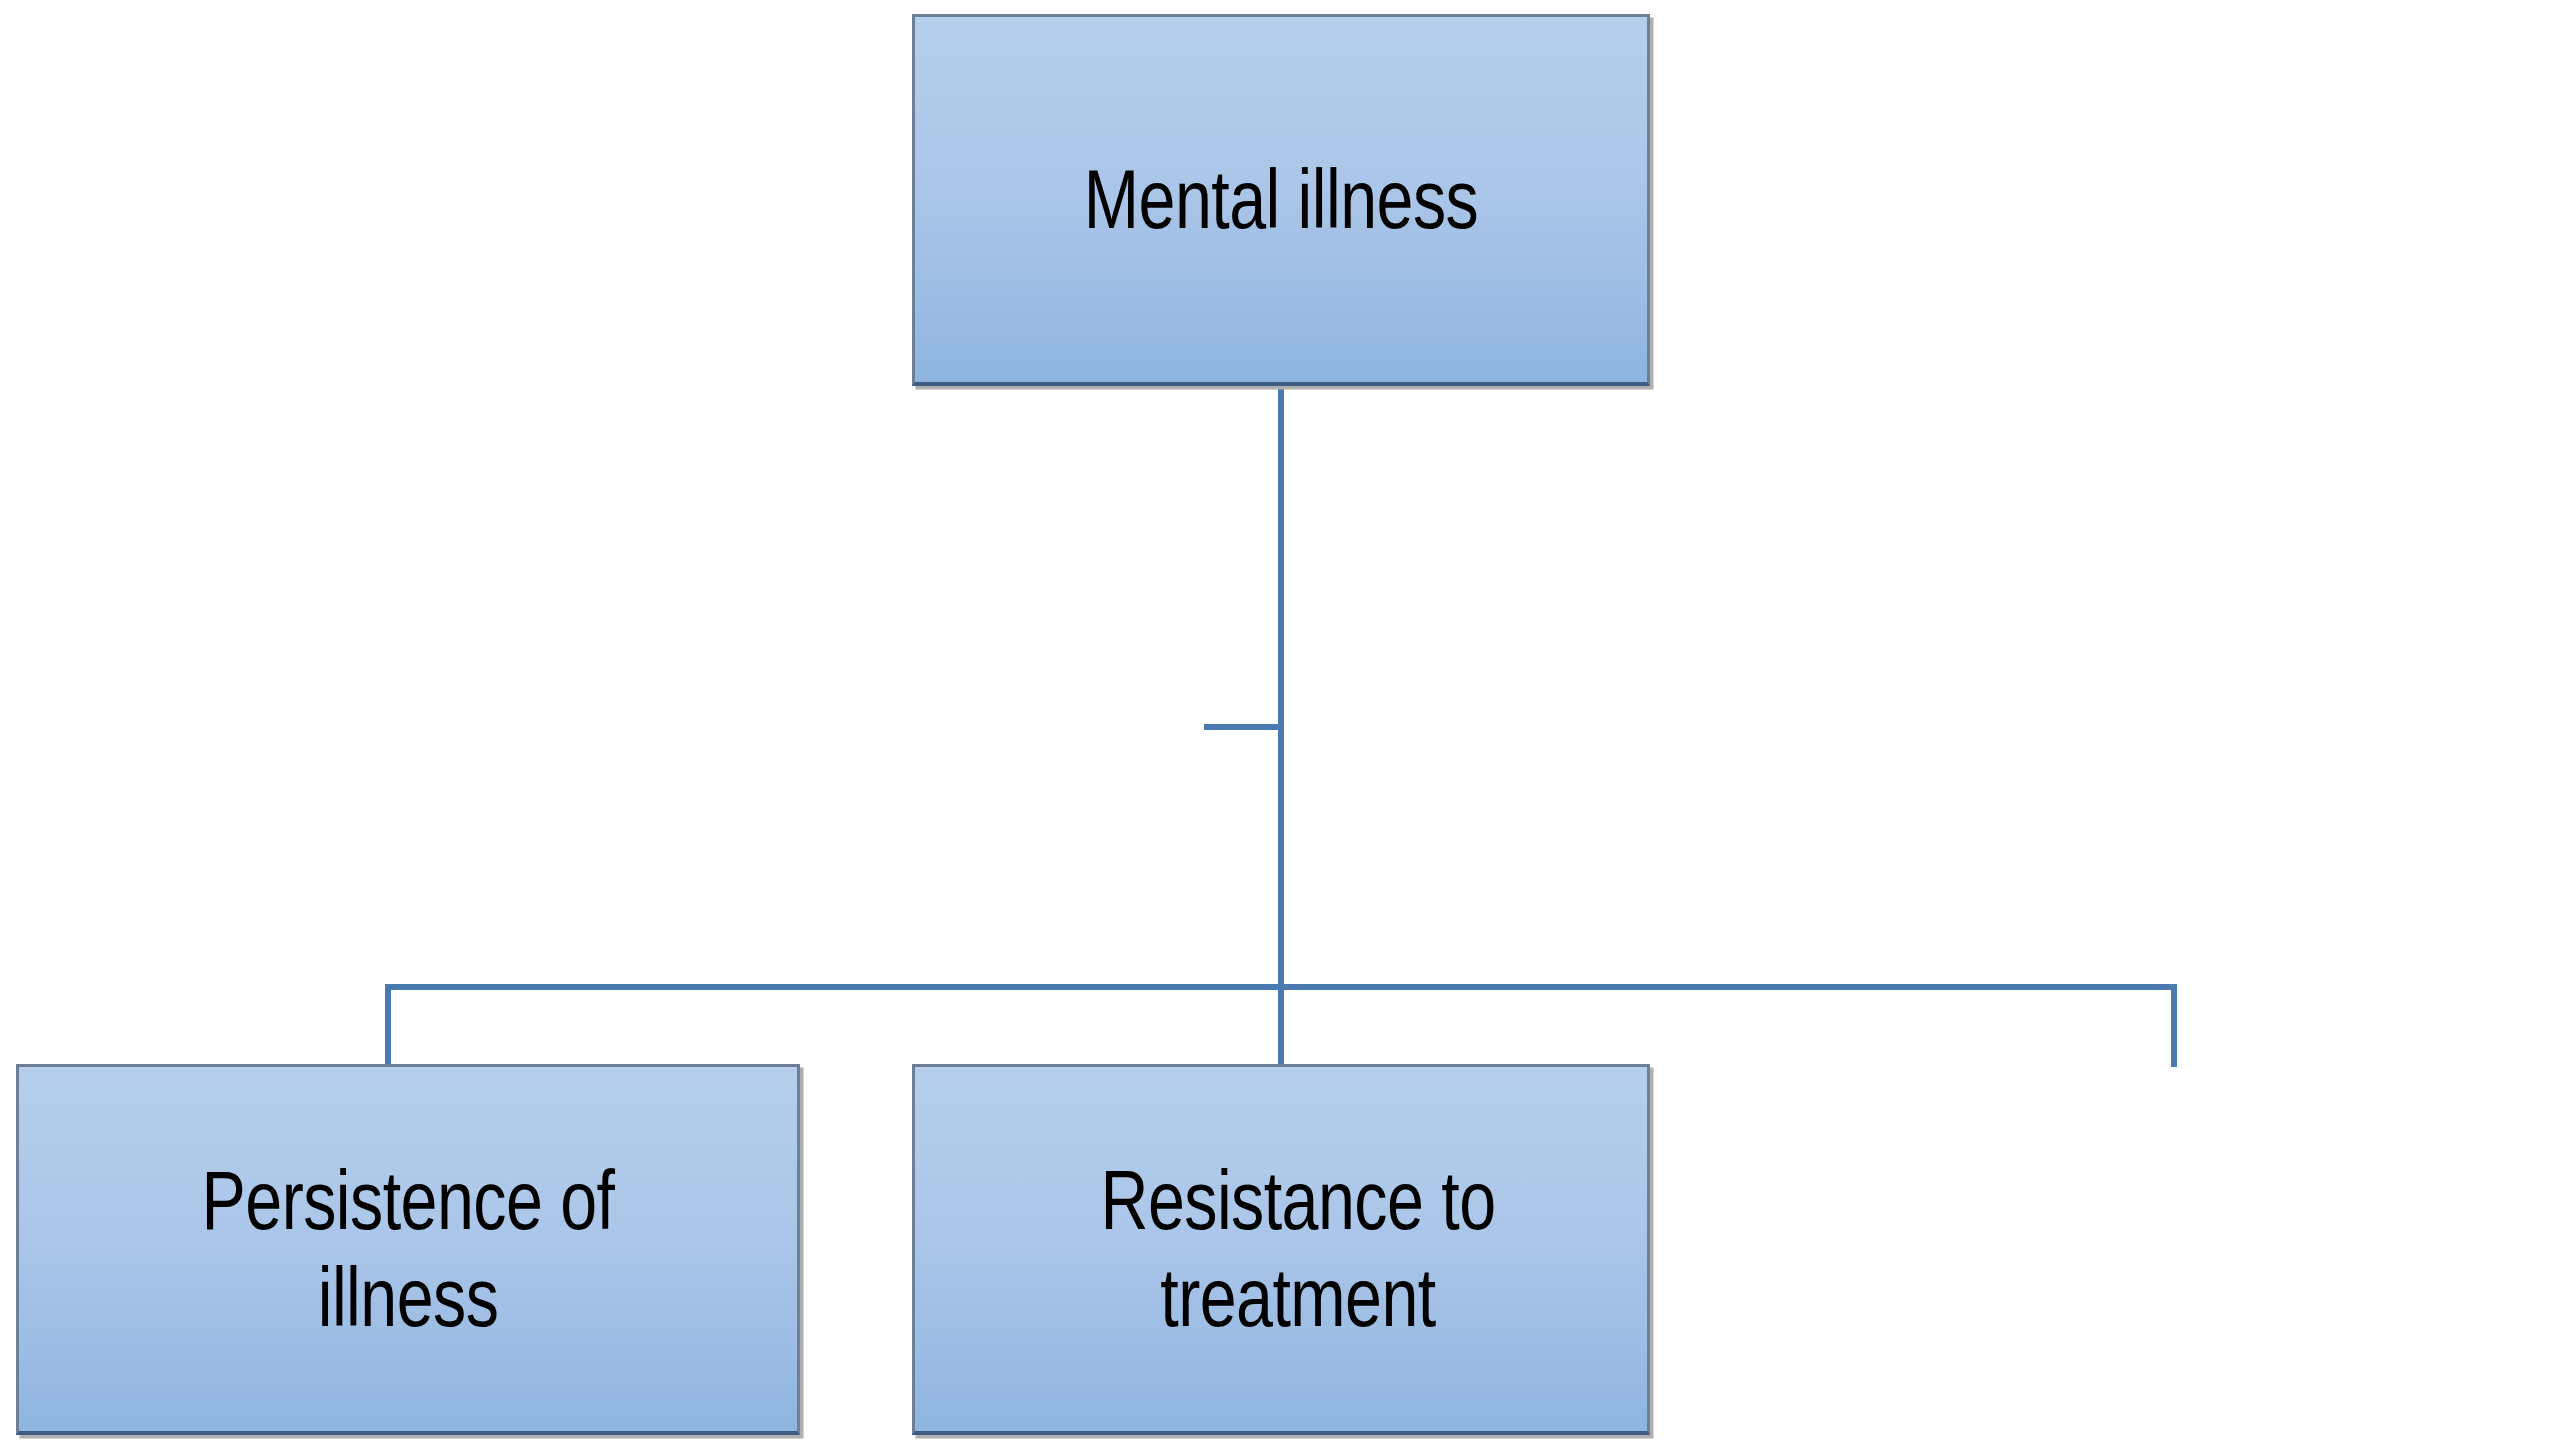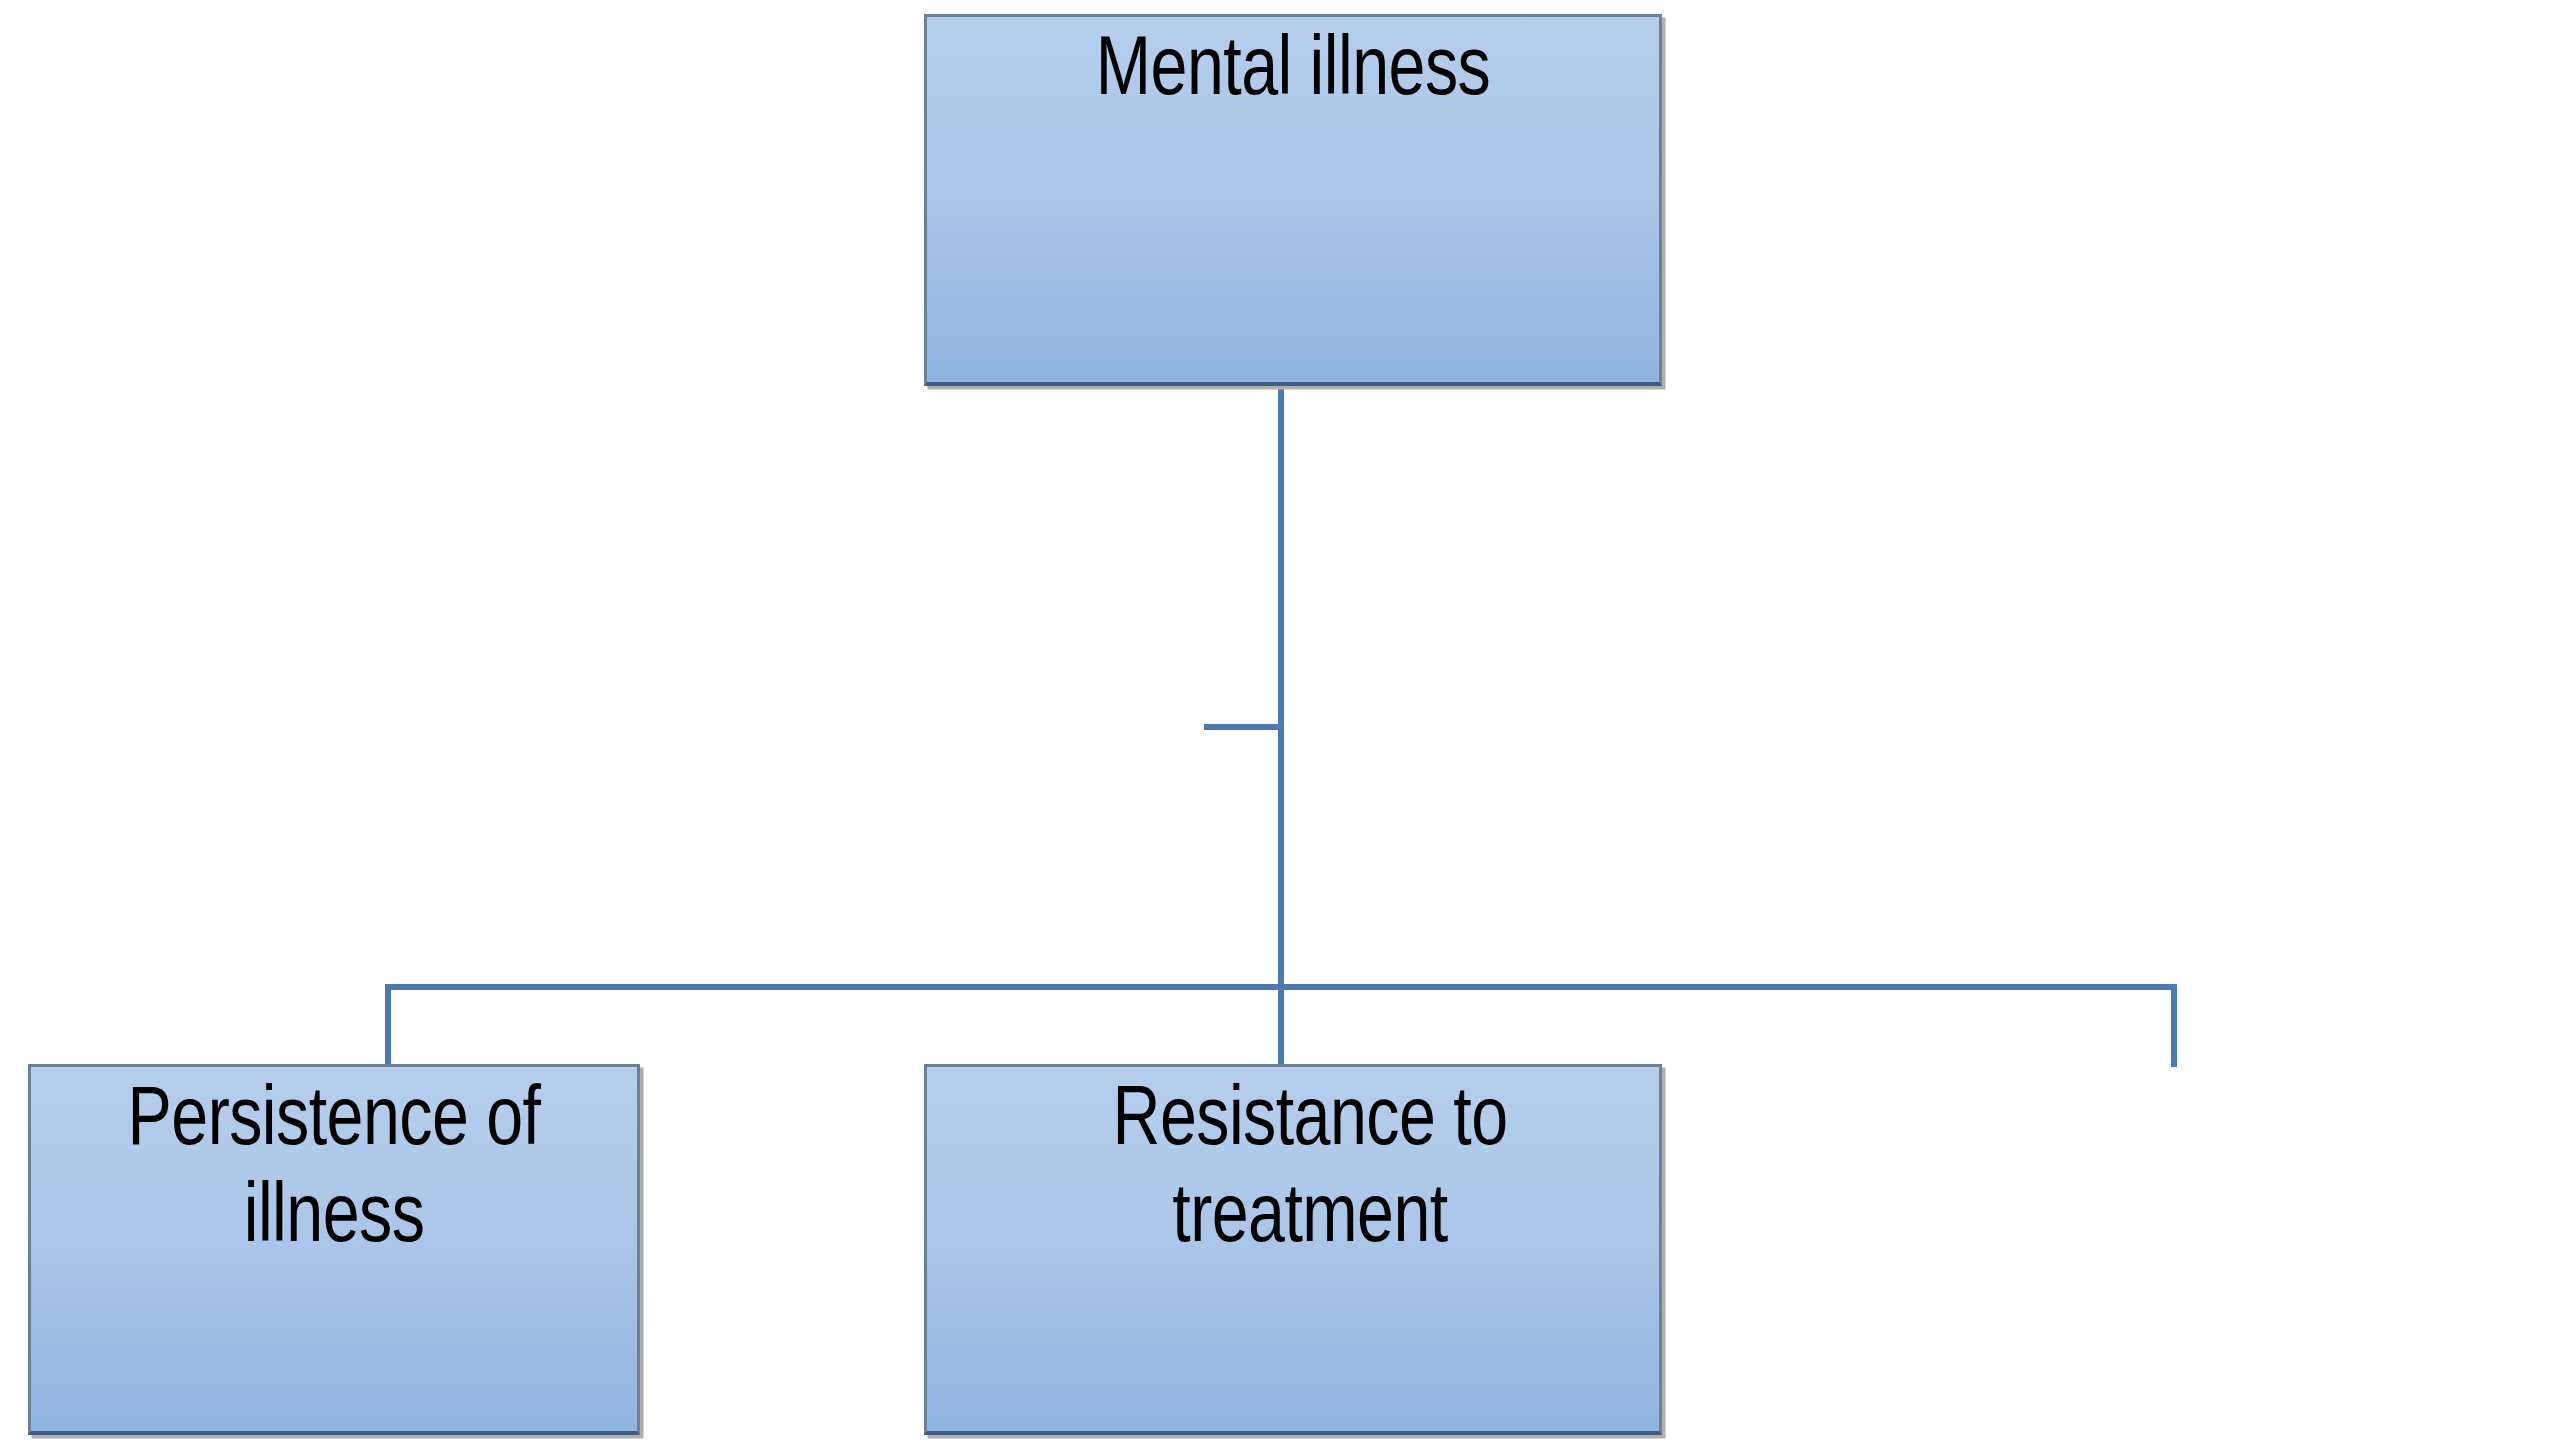--- a/index.html
+++ b/index.html
@@ -27,24 +27,23 @@
   
   .node {
     position: absolute;
     box-sizing: border-box;
     background: linear-gradient(to bottom, #b6ceec 0%, #abc6e8 45%, #9dbde4 75%, #8fb4e0 100%);
     border: 3.5px solid #6e8097;
     border-bottom-color: #3f5d82;
     border-bottom-width: 4.9px;
     box-shadow: 3.5px 3.5px 0 0 #b0b0b0;
     display: flex;
-    align-items: flex-start;
+    align-items: center;
     justify-content: center;
     text-align: center;
-    margin-left: 12px;
   }
   .node .label {
     color: #000000;
     font-family: "Liberation Sans", sans-serif;
     font-stretch: condensed;
     font-weight: 400;
     line-height: 1.17;
     letter-spacing: -0.7px;
     transform: scaleX(0.80);
     transform-origin: center center;
@@ -52,21 +51,21 @@
     width: 125%;
   }
 
   
   #node-root      { left: 912px; top: 14px;   width: 738px; height: 372px; }
   #node-root .label { font-size: 83px; }
 
   #node-env       { left: 466px;  top: 543px;  width: 738px; height: 368px; }
   #node-env .label  { font-size: 83px; }
 
-  #node-persist   { left: 15.5px;   top: 1064px; width: 612px; height: 371px; }
+  #node-persist   { left: 15.5px;   top: 1064px; width: 784px; height: 371px; }
   #node-persist .label { font-size: 83px; }
 
   #node-resist    { left: 912px; top: 1064px; width: 738px; height: 371px; padding-left: 34px; }
   #node-resist .label { font-size: 83px; }
 
   #node-despair   { left: 1807px; top: 1064px; width: 749px; height: 371px; }
   #node-despair .label { font-size: 83px; }
 
   
   #conn-root-trunk   { left: 1278px; top: 386px;  width: 5.6px;    height: 600px; }

